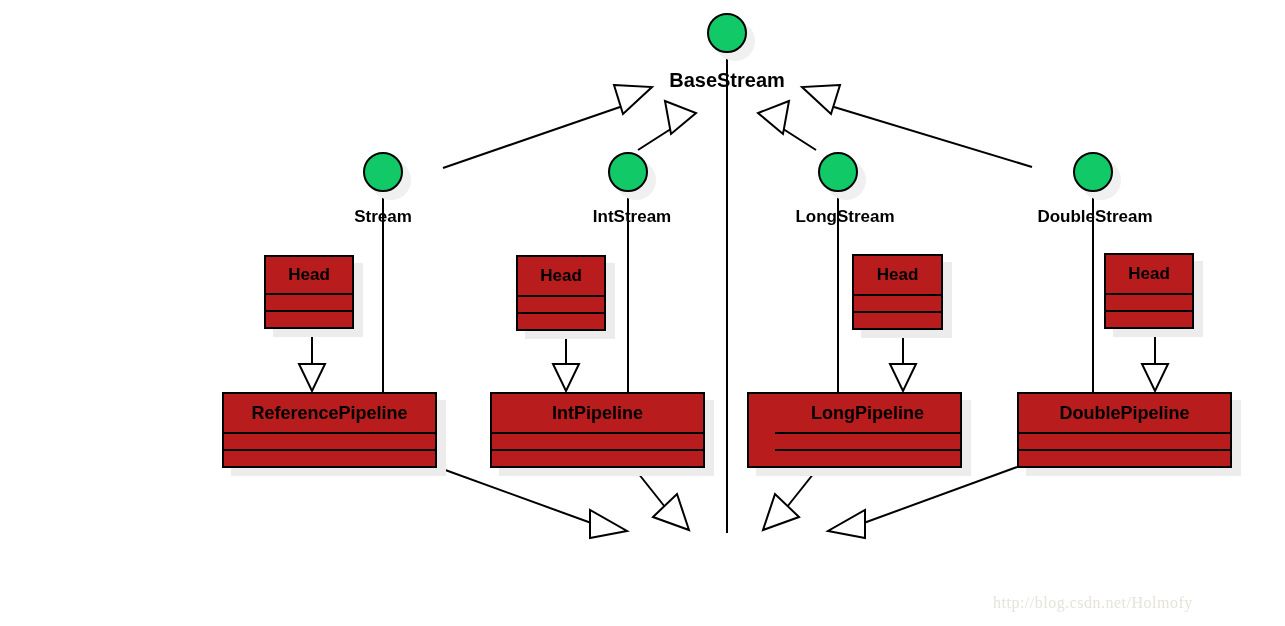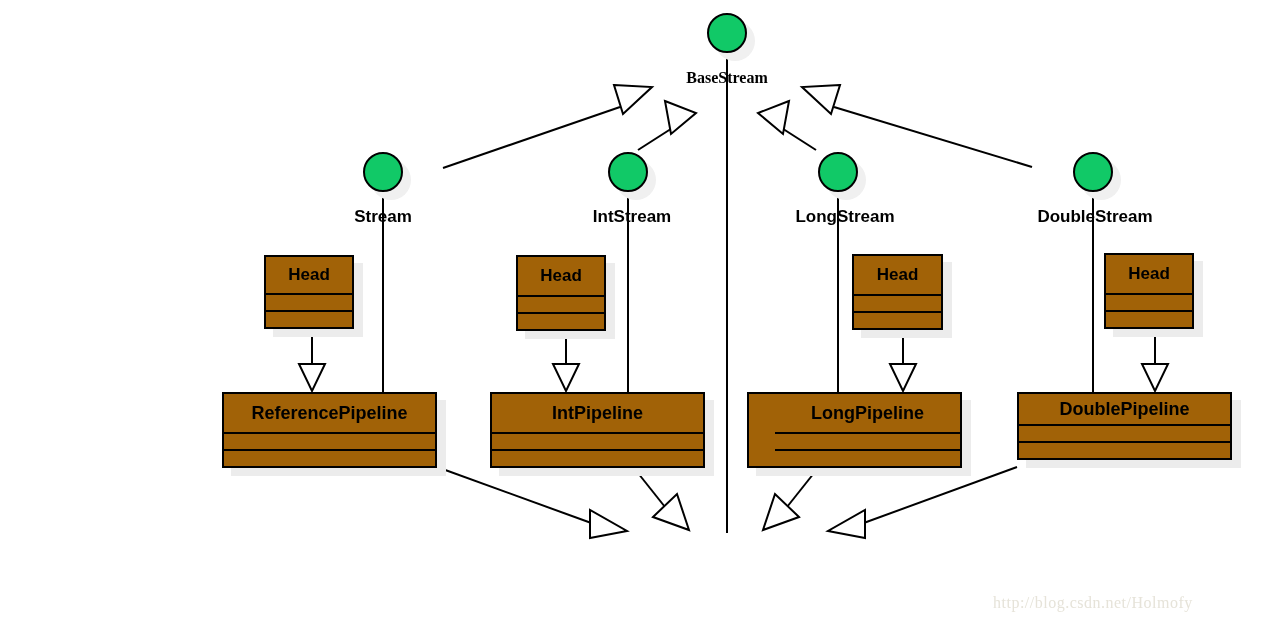--- a/index.html
+++ b/index.html
@@ -12,21 +12,21 @@
     width:1285px;height:626px;
     background:#ffffff;
     overflow:hidden;
   }
   svg.wires{position:absolute;left:0;top:0;z-index:1;}
   svg.wires line{stroke:#000;stroke-width:2;}
   svg.wires polygon{fill:#fff;stroke:#000;stroke-width:2;stroke-linejoin:miter;}
 
   .uml-box{
     position:absolute;z-index:2;
-    background:#a16207;border:2px solid #000;box-sizing:border-box;
+    background:#b91c1c;border:2px solid #000;box-sizing:border-box;
     box-shadow:9px 8px 0 #ececec;
     display:flex;flex-direction:column;
   }
   .uml-box .title{
     flex:1;display:flex;align-items:center;justify-content:center;
     font-weight:bold;font-size:17px;color:#000;white-space:nowrap;
   }
   .uml-box.italic .title{font-size:18px;}
   .uml-box .row{height:15px;border-top:2px solid #000;}
   .uml-box.green{background:var(--uml-green);}
@@ -37,21 +37,21 @@
     width:40px;height:40px;border-radius:50%;
     background:var(--uml-green);
     border:2px solid #000;box-sizing:border-box;
     box-shadow:8px 8px 0 #f0f0f0;
   }
   .node-label{
     position:absolute;z-index:4;
     font-weight:bold;font-size:17px;color:#000;
     white-space:nowrap;transform:translateX(-50%);
   }
-  .node-label.big{font-size:16px;font-family:Liberation Serif, serif;}
+  .node-label.big{font-size:20px;}
   .watermark{
     position:absolute;z-index:5;
     left:993px;top:594px;
     font-family:Liberation Serif, serif;
     font-size:16px;letter-spacing:.5px;
     color:var(--watermark-color);
   }
 </style>
 </head>
 <body>
@@ -154,21 +154,21 @@
     <div class="row"></div>
     <div class="row"></div>
   </div>
 
   <div class="uml-box italic" style="left:747px;top:392px;width:215px;height:76px;padding-left:26px;">
     <div class="title">LongPipeline</div>
     <div class="row"></div>
     <div class="row"></div>
   </div>
 
-  <div class="uml-box italic" style="left:1017px;top:392px;width:215px;height:68px;">
+  <div class="uml-box italic" style="left:1017px;top:392px;width:215px;height:76px;">
     <div class="title">DoublePipeline</div>
     <div class="row"></div>
     <div class="row"></div>
   </div>
 
 
   <div class="iface-circle" style="left:707px;top:13px;"></div>
   <div class="iface-circle" style="left:363px;top:152px;"></div>
   <div class="iface-circle" style="left:608px;top:152px;"></div>
   <div class="iface-circle" style="left:818px;top:152px;"></div>

